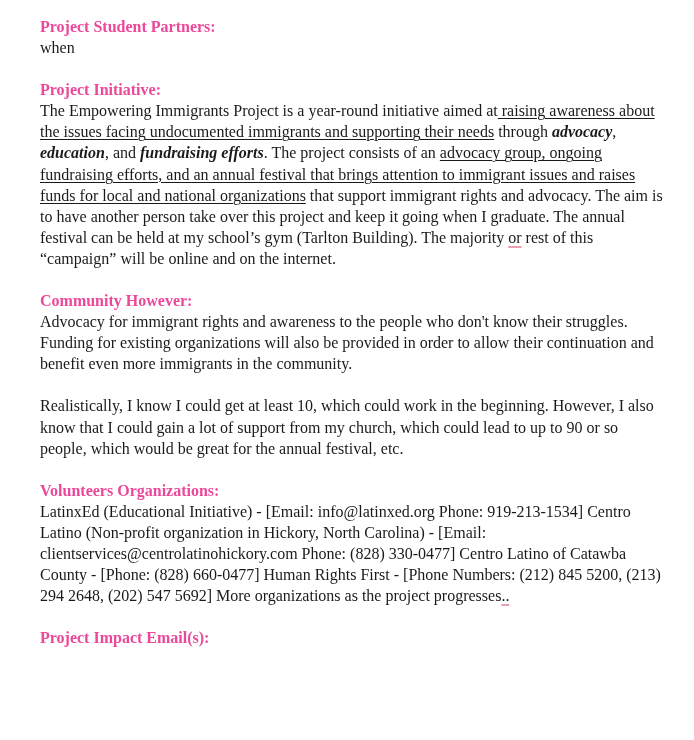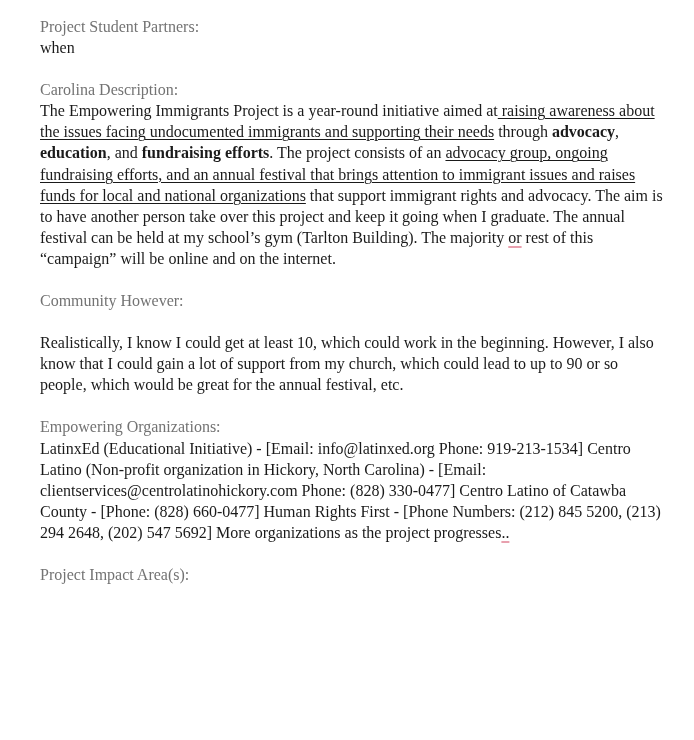--- a/index.html
+++ b/index.html
@@ -19,66 +19,67 @@
     .doc {
       position: absolute;
       left: 40px;
       top: 16px;
       width: 628px;
     }
     .section {
       margin: 0 0 21px 0;
     }
     .label {
-      font-weight: normal;
+      font-weight: bold;
       display: block;
-      color: #737373;
+      color: #ec4899;
     }
     .value {
       display: block;
     }
     u.ul {
       text-decoration: underline;
       text-decoration-thickness: 1px;
       text-underline-offset: 2px;
     }
-    b { font-weight: bold; }
+    b { font-weight: bold; font-style: italic; }
     .spell {
       text-decoration: underline;
       text-decoration-color: #e8a0ae;
       text-decoration-thickness: 2px;
       text-underline-offset: 3px;
       margin-top: 27px;
     }
   </style>
 </head>
 <body>
 
 <div class="doc">
 
   <div class="section">
     <span class="label">Project Student Partners:</span>
     <span class="value">when</span>
   </div>
 
   <div class="section">
-    <span class="label">Carolina Description:</span>
+    <span class="label">Project Initiative:</span>
     <span class="value"><span>The Empowering Immigrants Project is a year-round initiative aimed at</span><u class="ul"> raising awareness about the issues facing undocumented immigrants and supporting their needs</u><span> through </span><b>advocacy</b><span>, </span><b>education</b><span>, and </span><b>fundraising efforts</b><span>. The project consists of an </span><u class="ul">advocacy group, ongoing fundraising efforts, and an annual festival that brings attention to immigrant issues and raises funds for local and national organizations</u><span> that support immigrant rights and advocacy. The aim is to have another person take over this project and keep it going when I graduate. The annual festival can be held at my school’s gym (Tarlton Building). The majority </span><span class="spell">or</span><span> rest of this “campaign” will be online and on the internet.</span></span>
   </div>
 
   <div class="section">
     <span class="label">Community However:</span>
+    <span class="value">Advocacy for immigrant rights and awareness to the people who don't know their struggles. Funding for existing organizations will also be provided in order to allow their continuation and benefit even more immigrants in the community.</span>
   </div>
 
   <div class="section">
     <span class="value">Realistically, I know I could get at least 10, which could work in the beginning. However, I also know that I could gain a lot of support from my church, which could lead to up to 90 or so people, which would be great for the annual festival, etc.</span>
   </div>
 
   <div class="section">
-    <span class="label">Empowering Organizations:</span>
+    <span class="label">Volunteers Organizations:</span>
     <span class="value"><span>LatinxEd (Educational Initiative) - [Email: info@latinxed.org Phone: 919-213-1534] Centro Latino (Non-profit organization in Hickory, North Carolina) - [Email: clientservices@centrolatinohickory.com Phone: (828) 330-0477] Centro Latino of Catawba County - [Phone: (828) 660-0477] Human Rights First - [Phone Numbers: (212) 845 5200, (213) 294 2648, (202) 547 5692] More organizations as the project progresses</span><span class="spell">..</span></span>
   </div>
 
   <div class="section">
-    <span class="label">Project Impact Area(s):</span>
+    <span class="label">Project Impact Email(s):</span>
   </div>
 
 </div>
 
 </body></html>

